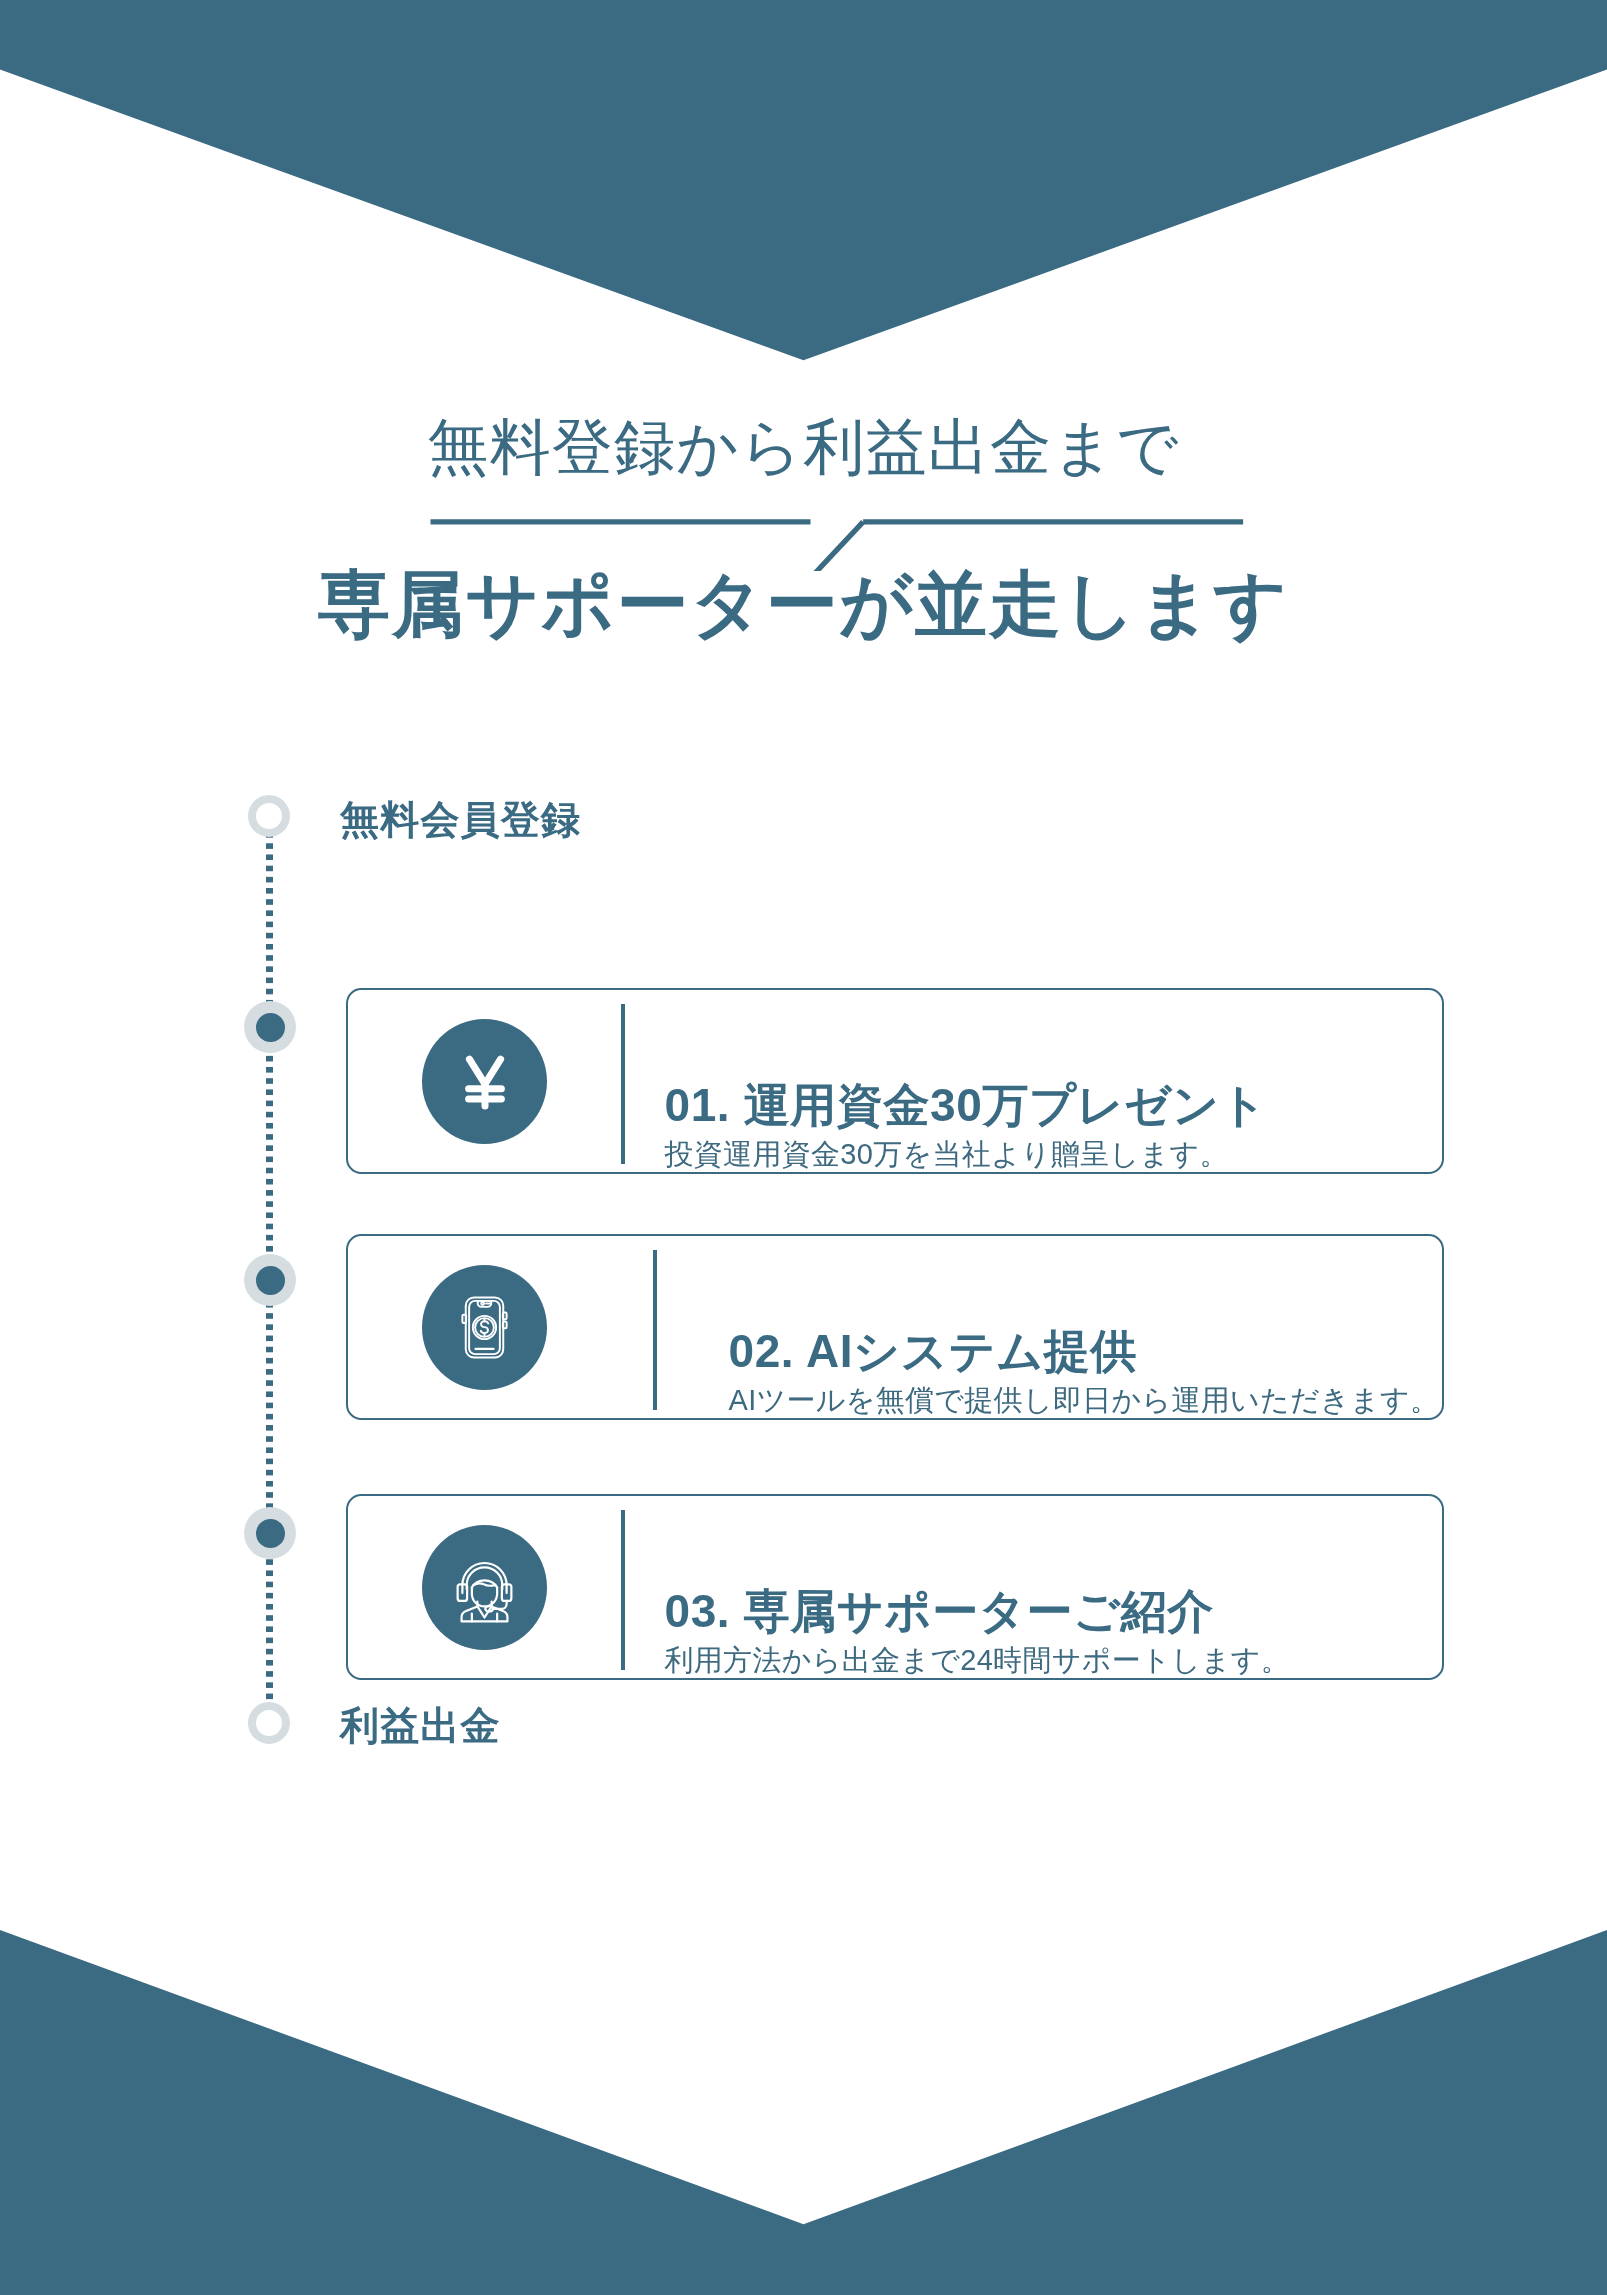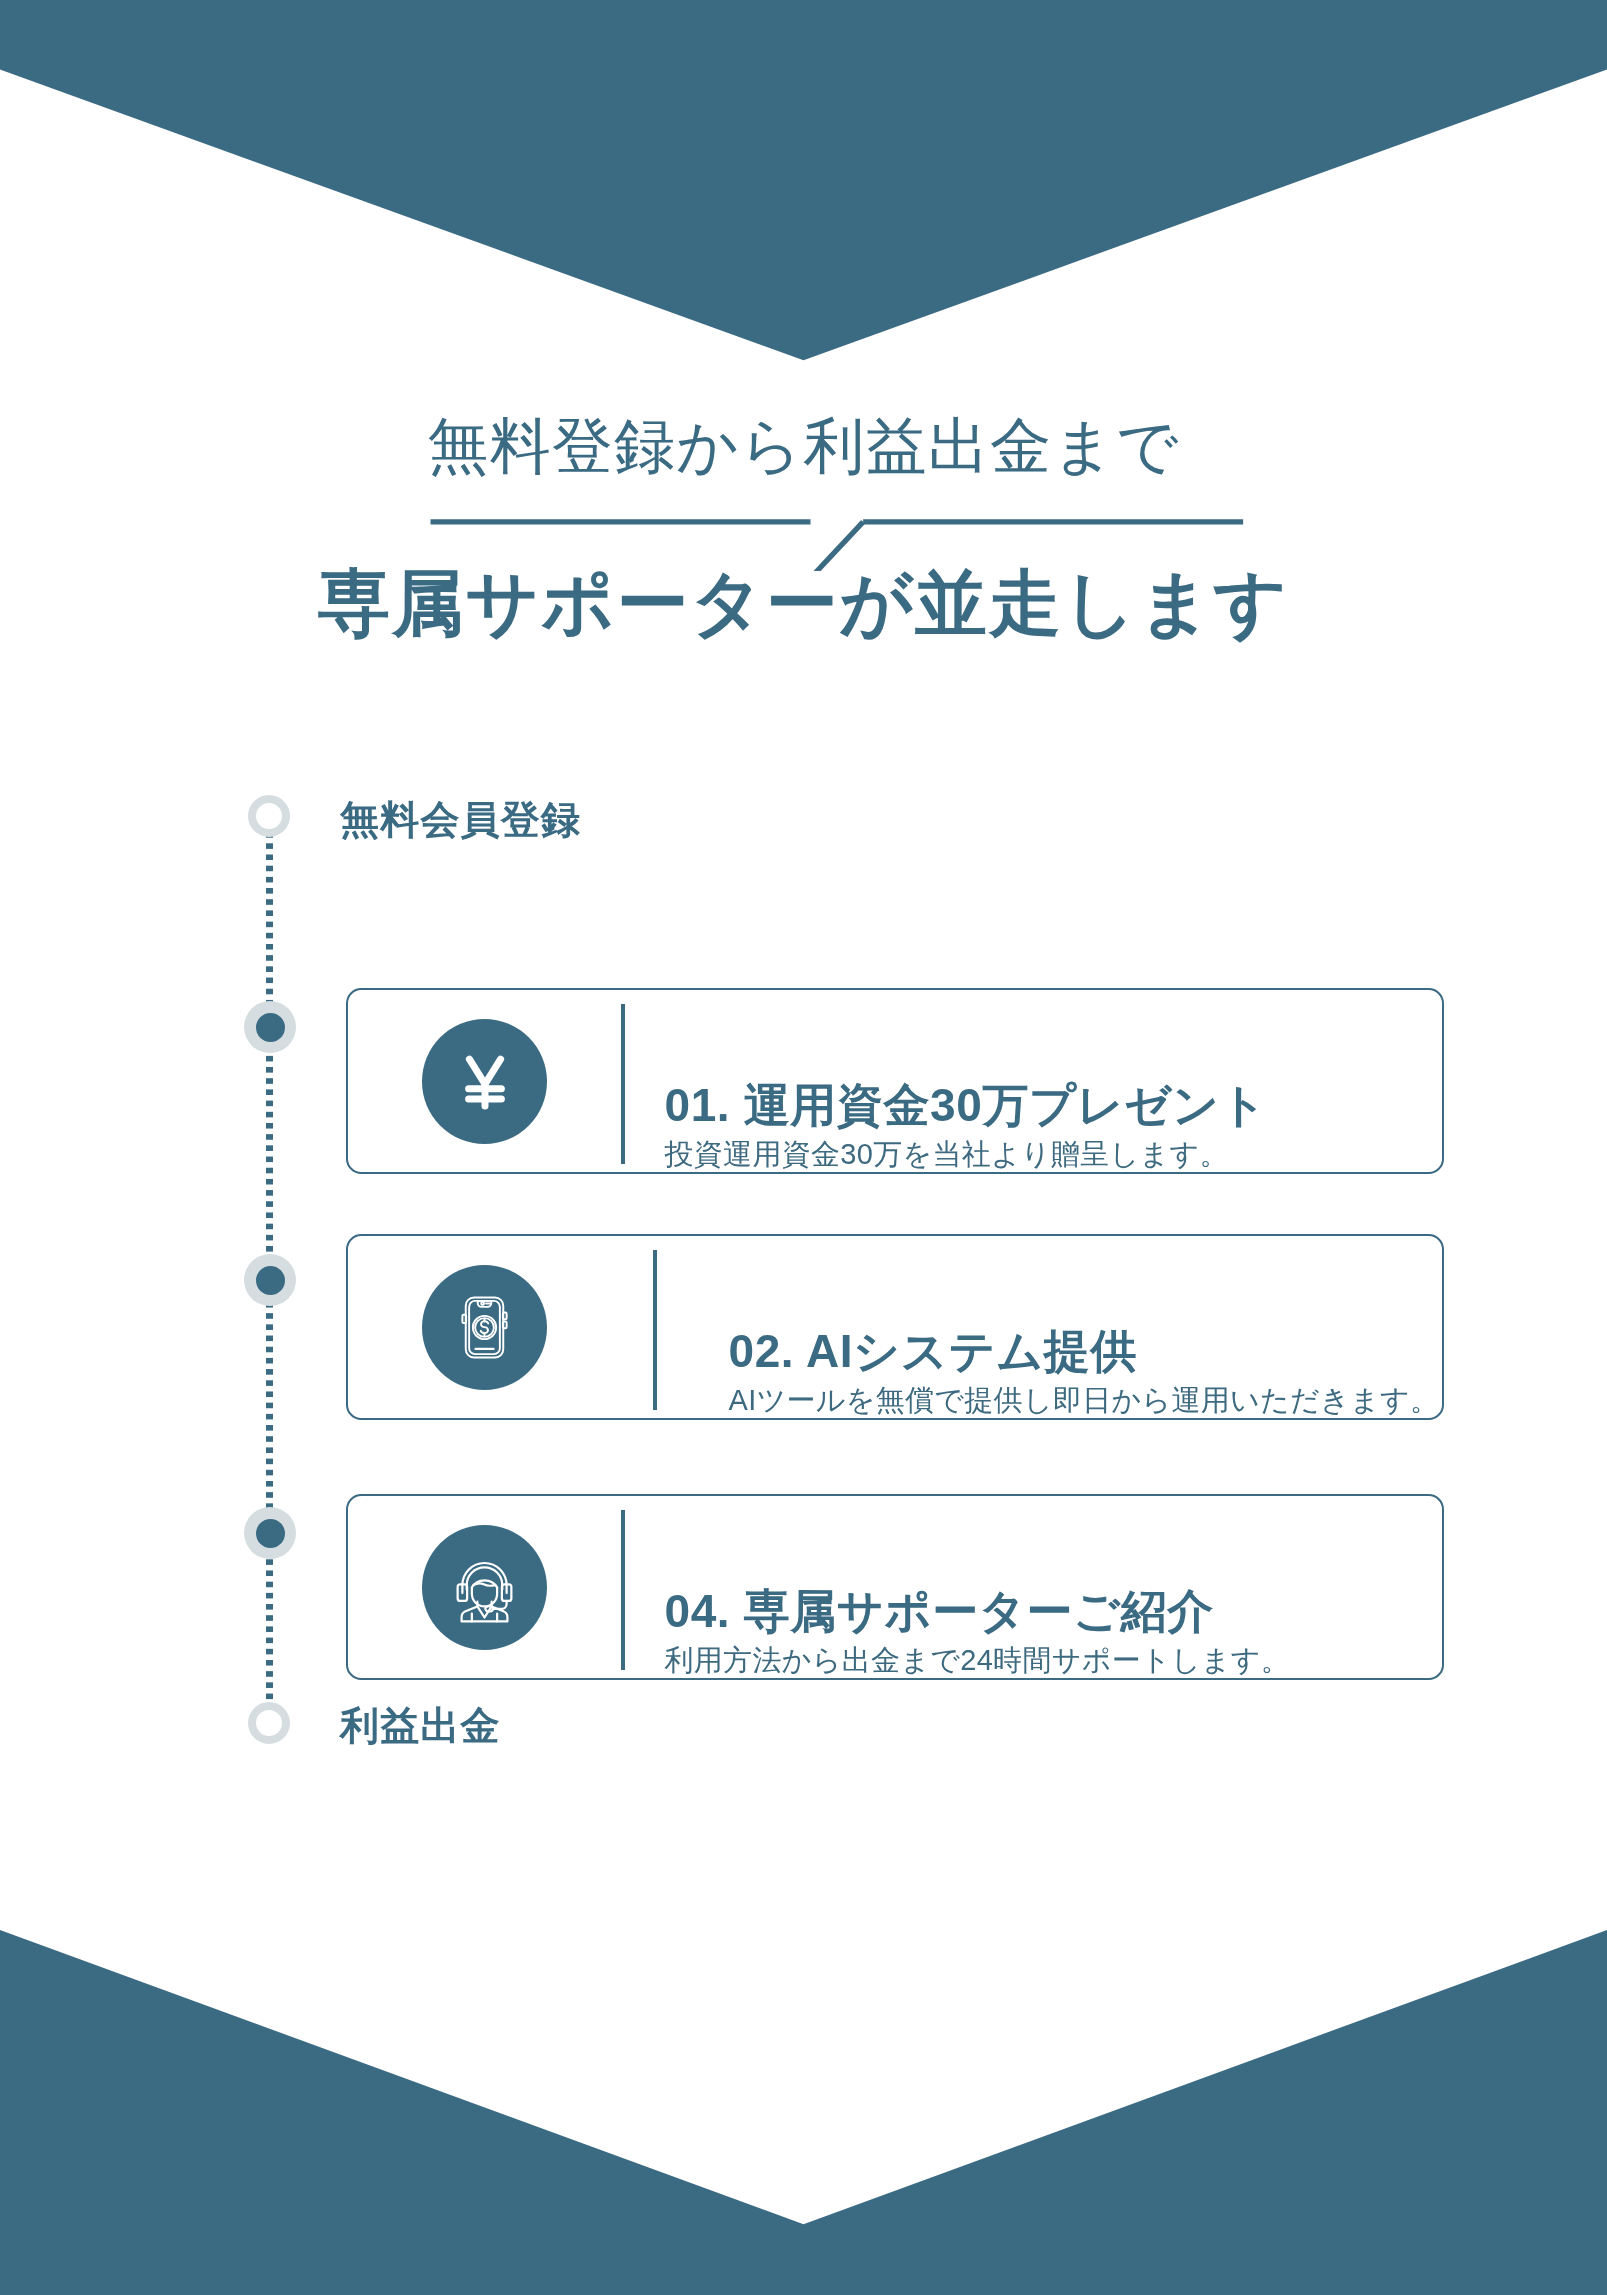--- a/index.html
+++ b/index.html
@@ -10,21 +10,21 @@
     position:relative;
     overflow:hidden;
   }
 
   
   #header-chevron, #footer-chevron { position:absolute; left:0; width:1607px; }
   #header-chevron { top:0; height:365px; }
   #footer-chevron { top:1930px; height:366px; }
 
   
-  #heading-block { position:absolute; top:412px; left:0; width:1607px; text-align:center;font-family:Liberation Serif, serif; }
+  #heading-block { position:absolute; top:412px; left:0; width:1607px; text-align:center; }
 
   #subheading {
     font-size:61px;
     font-weight:400;
     color:#3B6A83;
     letter-spacing:1.2px;
     line-height:1.15;
     white-space:nowrap;
   }
 
@@ -259,21 +259,21 @@
             <path d="M41 68 v6 l9 14 l9 -14 v-6"></path>
             <path d="M41 74 L26 80 a8 8 0 0 0 -5 7.5 V93 h58 v-5.5 a8 8 0 0 0 -5 -7.5 L59 74"></path>
             <line x1="34" y1="83" x2="34" y2="93"></line>
             <line x1="66" y1="83" x2="66" y2="93"></line>
           </g>
         </svg>
       </div>
     </div>
     <div class="card-rule"></div>
     <div class="card-text-col">
-      <div class="card-title">04. 専属サポーターご紹介</div>
+      <div class="card-title">03. 専属サポーターご紹介</div>
       <div class="card-desc">利用方法から出金まで24時間サポートします。</div>
     </div>
   </div>
 
   <div id="marker-end" class="ring-marker"></div>
   <div id="stage-end" class="stage-label">利益出金</div>
 </div>
 
 <svg id="footer-chevron" viewBox="0 0 2732 622" preserveAspectRatio="none" aria-hidden="true">
   <path d="M0,0 L1366,500 L2732,0 V622 H0 Z" fill="#3B6A83"></path>

